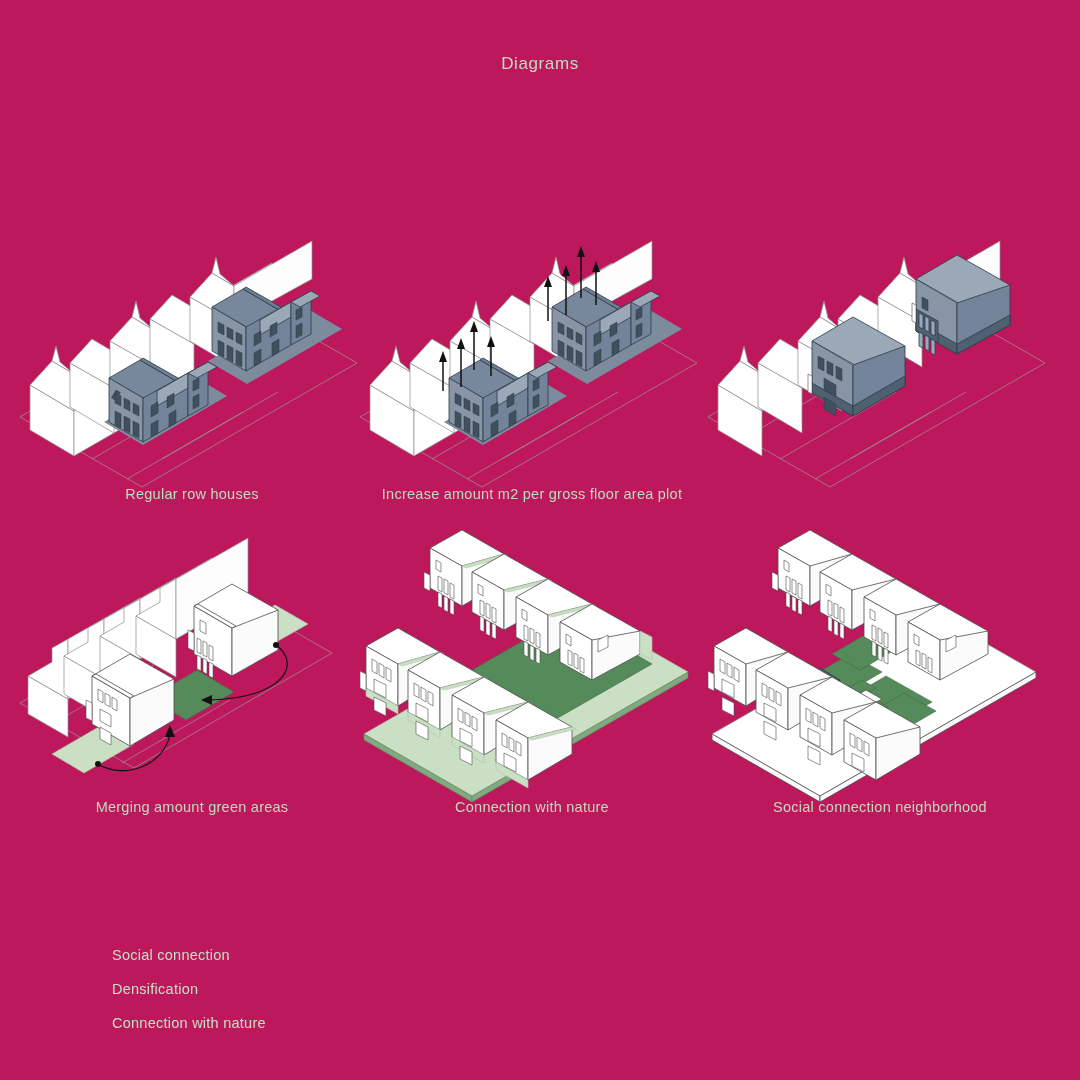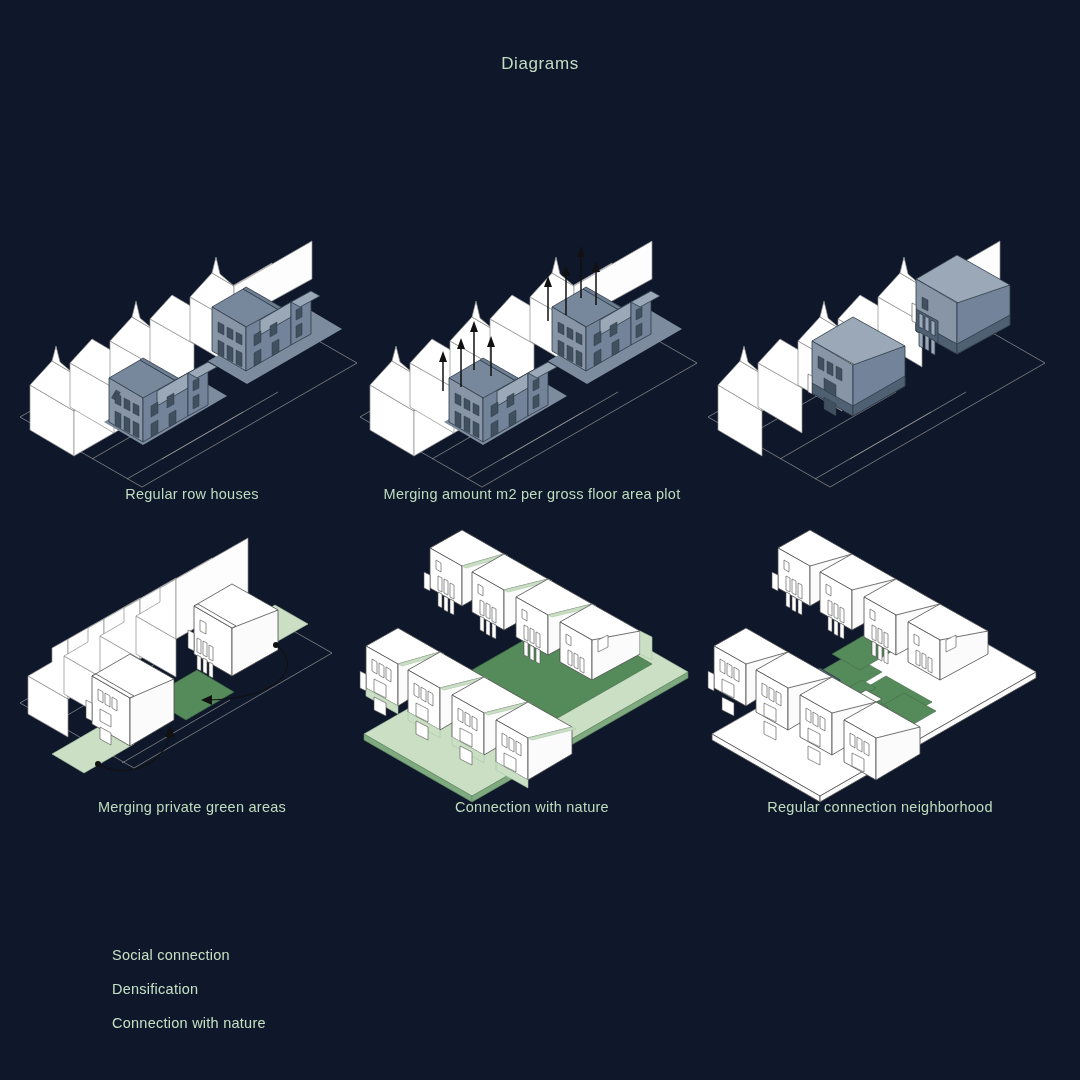--- a/index.html
+++ b/index.html
@@ -5,21 +5,21 @@
   * { margin:0; padding:0; box-sizing:border-box; }
   html, body {
     width:1080px; height:1080px;
     background:#ffffff;
     font-family:"Liberation Sans", sans-serif;
     overflow:hidden;
   }
   #page {
     position:relative;
     width:1080px; height:1080px;
-    background:#0f172a;
+    background:#be185d;
   }
   #page-title {
     position:absolute;
     top:54px; left:0; width:1080px;
     text-align:center;
     font-size:17px;
     font-weight:400;
     letter-spacing:0.6px;
     color:#c2ddc2;
   }
@@ -291,21 +291,21 @@
             <path class="arrow-head" d="M196 61 L192 72 L200 72 Z"></path>
             <line class="arrow-up" x1="214" y1="100" x2="214" y2="57"></line>
             <path class="arrow-head" d="M214 50 L210 61 L218 61 Z"></path>
             <line class="arrow-up" x1="229" y1="83" x2="229" y2="38"></line>
             <path class="arrow-head" d="M229 31 L225 42 L233 42 Z"></path>
             <line class="arrow-up" x1="244" y1="90" x2="244" y2="53"></line>
             <path class="arrow-head" d="M244 46 L240 57 L248 57 Z"></path>
           </g>
         </svg>
       </div>
-      <div class="caption">Merging amount m2 per gross floor area plot</div>
+      <div class="caption">Increase amount m2 per gross floor area plot</div>
     </div>
 
     <div class="cell col-3">
       <div class="canvas-wrap">
         <svg viewBox="0 0 360 258">
           <g>
             <path class="plot-line" d="M8 202 L130 272 L345 148 L223 78 Z"></path>
             <path class="plot-line" d="M44 223 L160 156"></path>
             <path class="plot-line" d="M80 244 L196 177"></path>
             <path class="plot-line" d="M115 264 L231 197"></path>
@@ -440,21 +440,21 @@
           <g>
             <path class="curve" d="M86 236 C 112 252, 152 238, 158 206"></path>
             <path class="arrow-head" d="M158 197 L153 209 L163 209 Z"></path>
             <circle class="dot" cx="86" cy="236" r="3"></circle>
             <path class="curve" d="M264 117 C 290 136, 272 170, 198 172"></path>
             <path class="arrow-head" d="M189 172 L200 167 L200 177 Z"></path>
             <circle class="dot" cx="264" cy="117" r="3"></circle>
           </g>
         </svg>
       </div>
-      <div class="caption">Merging private green areas</div>
+      <div class="caption">Merging amount green areas</div>
     </div>
 
     <div class="cell col-2">
       <div class="canvas-wrap">
         <svg viewBox="0 0 360 258">
           <g>
             <path class="green-lite" d="M12 206 L120 268 L336 144 L228 82 Z"></path>
             <path class="green-dark" d="M92 158 L176 207 L300 136 L216 87 Z"></path>
             <path class="green-mid" d="M12 206 L12 212 L120 274 L120 268 Z"></path>
             <path class="green-mid" d="M120 268 L120 274 L336 150 L336 144 Z"></path>
@@ -683,21 +683,21 @@
               <path class="w-front" d="M144 192 L144 234 L176 252 L176 210 Z"></path>
               <path class="w-side" d="M176 210 L176 252 L220 226 L220 199 Z"></path>
               <path class="win-white" d="M150 205 L150 217 L155 220 L155 208 Z"></path>
               <path class="win-white" d="M157 209 L157 221 L162 224 L162 212 Z"></path>
               <path class="win-white" d="M164 213 L164 225 L169 228 L169 216 Z"></path>
               <path class="win-white" d="M152 225 L152 238 L164 244 L164 231 Z"></path>
             </g>
           </g>
         </svg>
       </div>
-      <div class="caption">Regular connection neighborhood</div>
+      <div class="caption">Social connection neighborhood</div>
     </div>
   </div>
 
   <div id="legend">
     <div class="legend-item">Social connection</div>
     <div class="legend-item">Densification</div>
     <div class="legend-item">Connection with nature</div>
   </div>
 
 </div>

